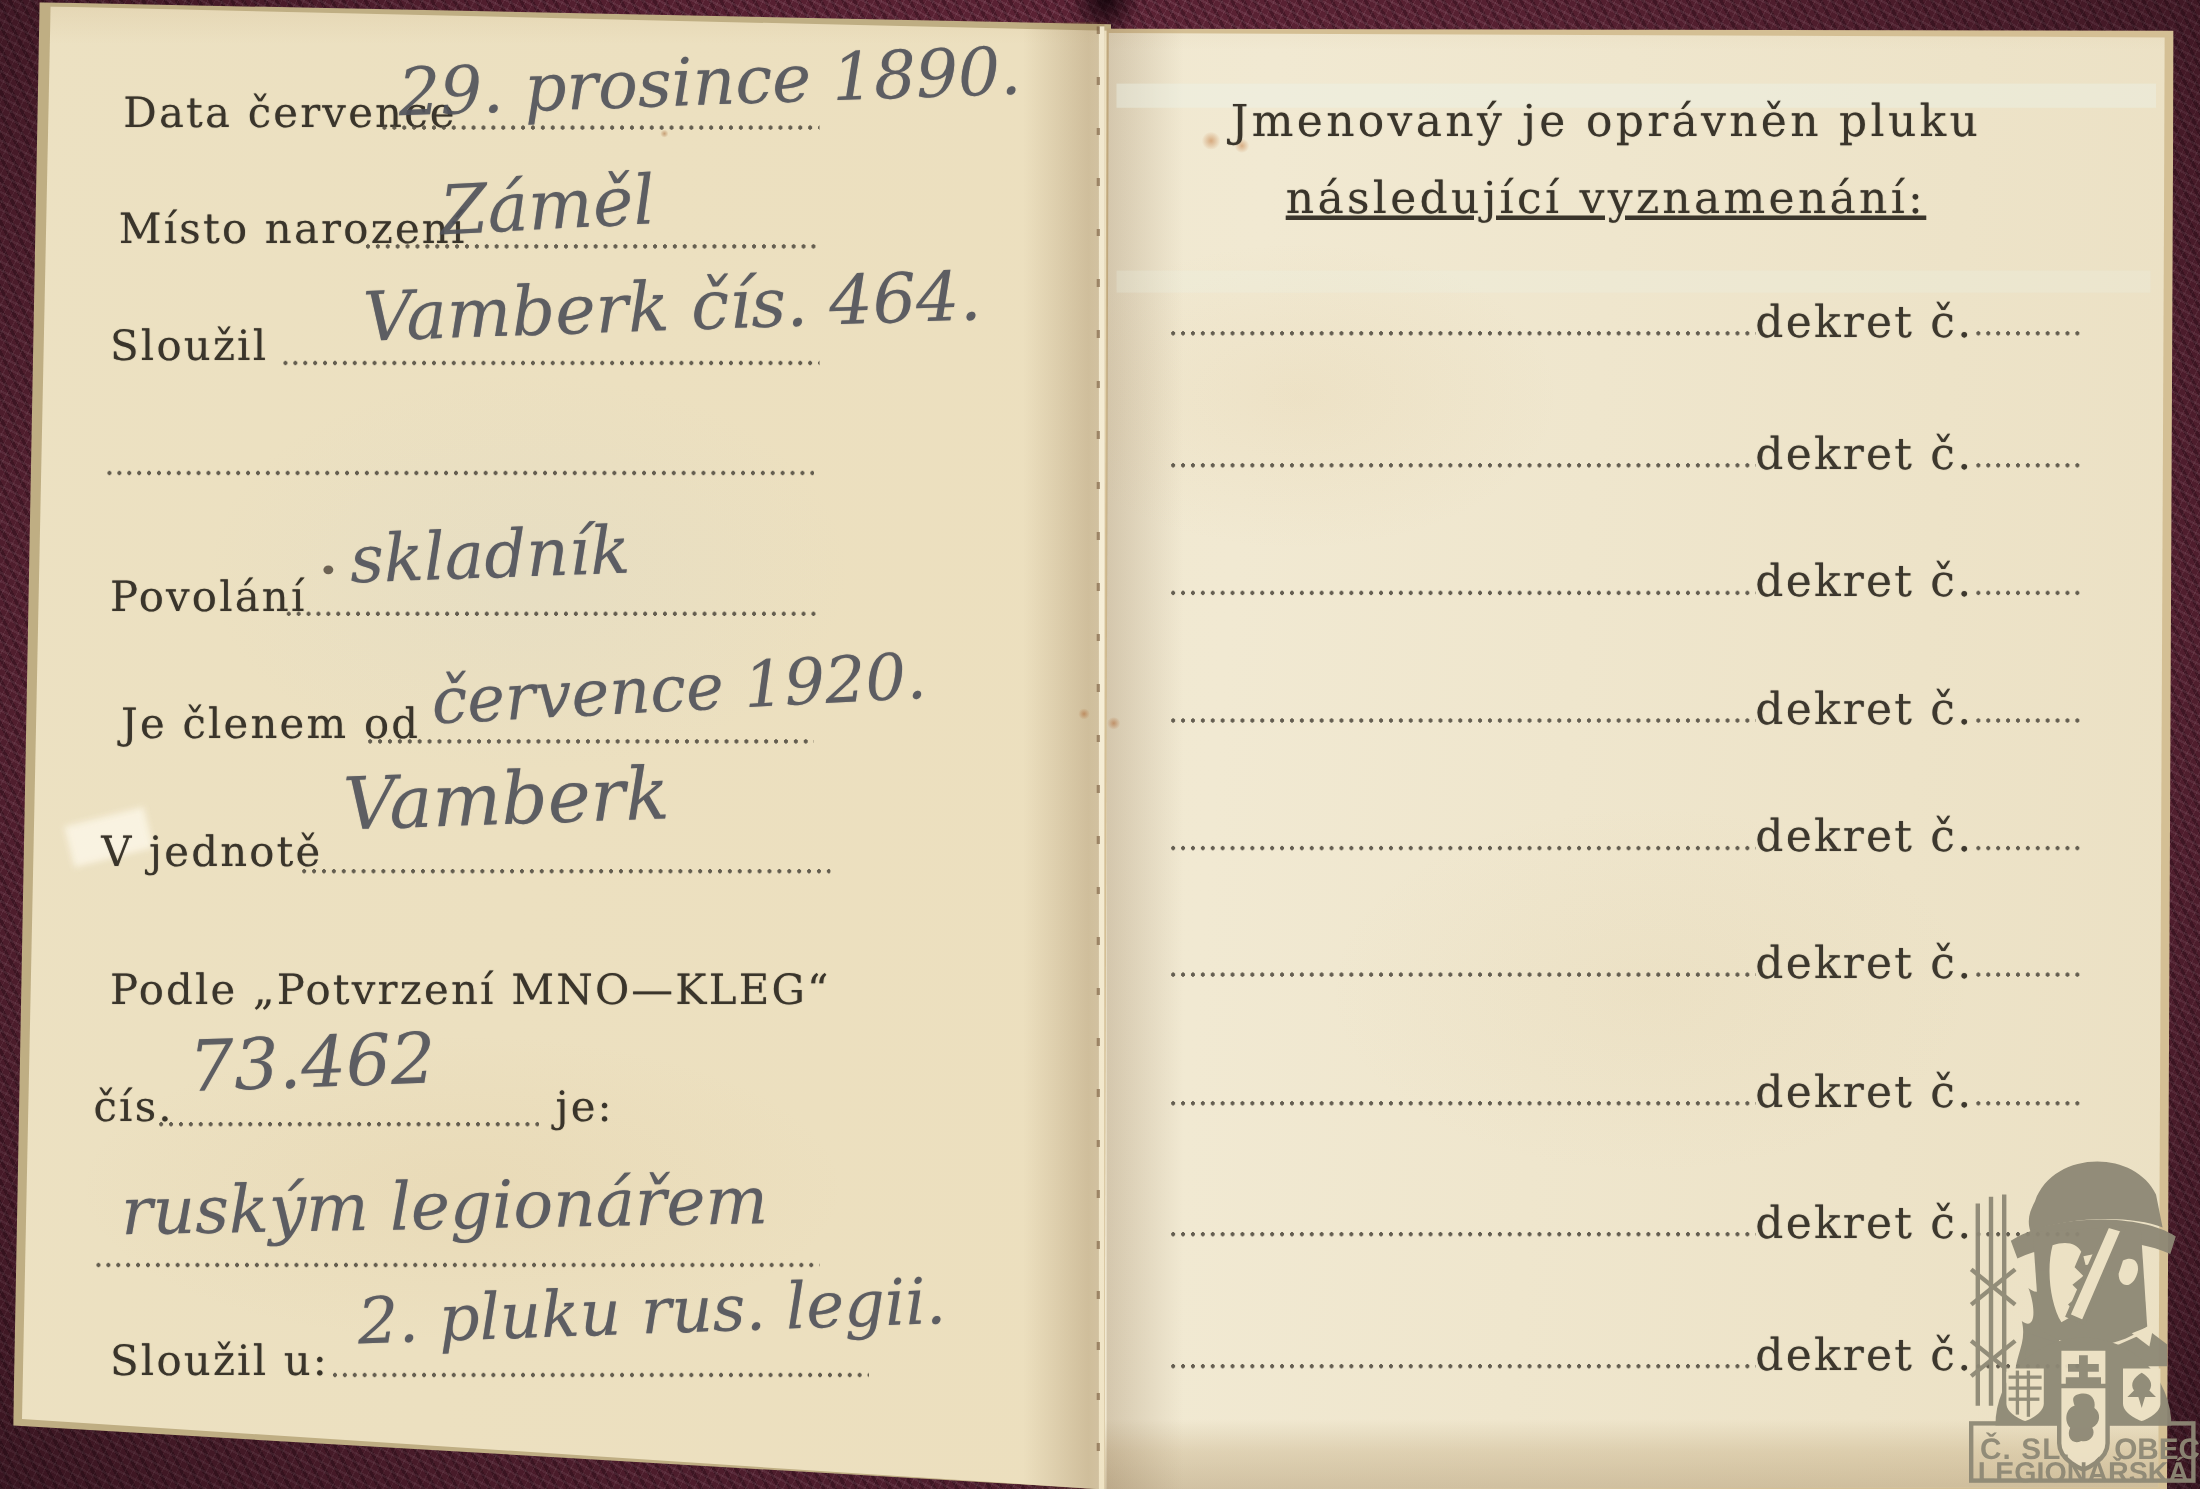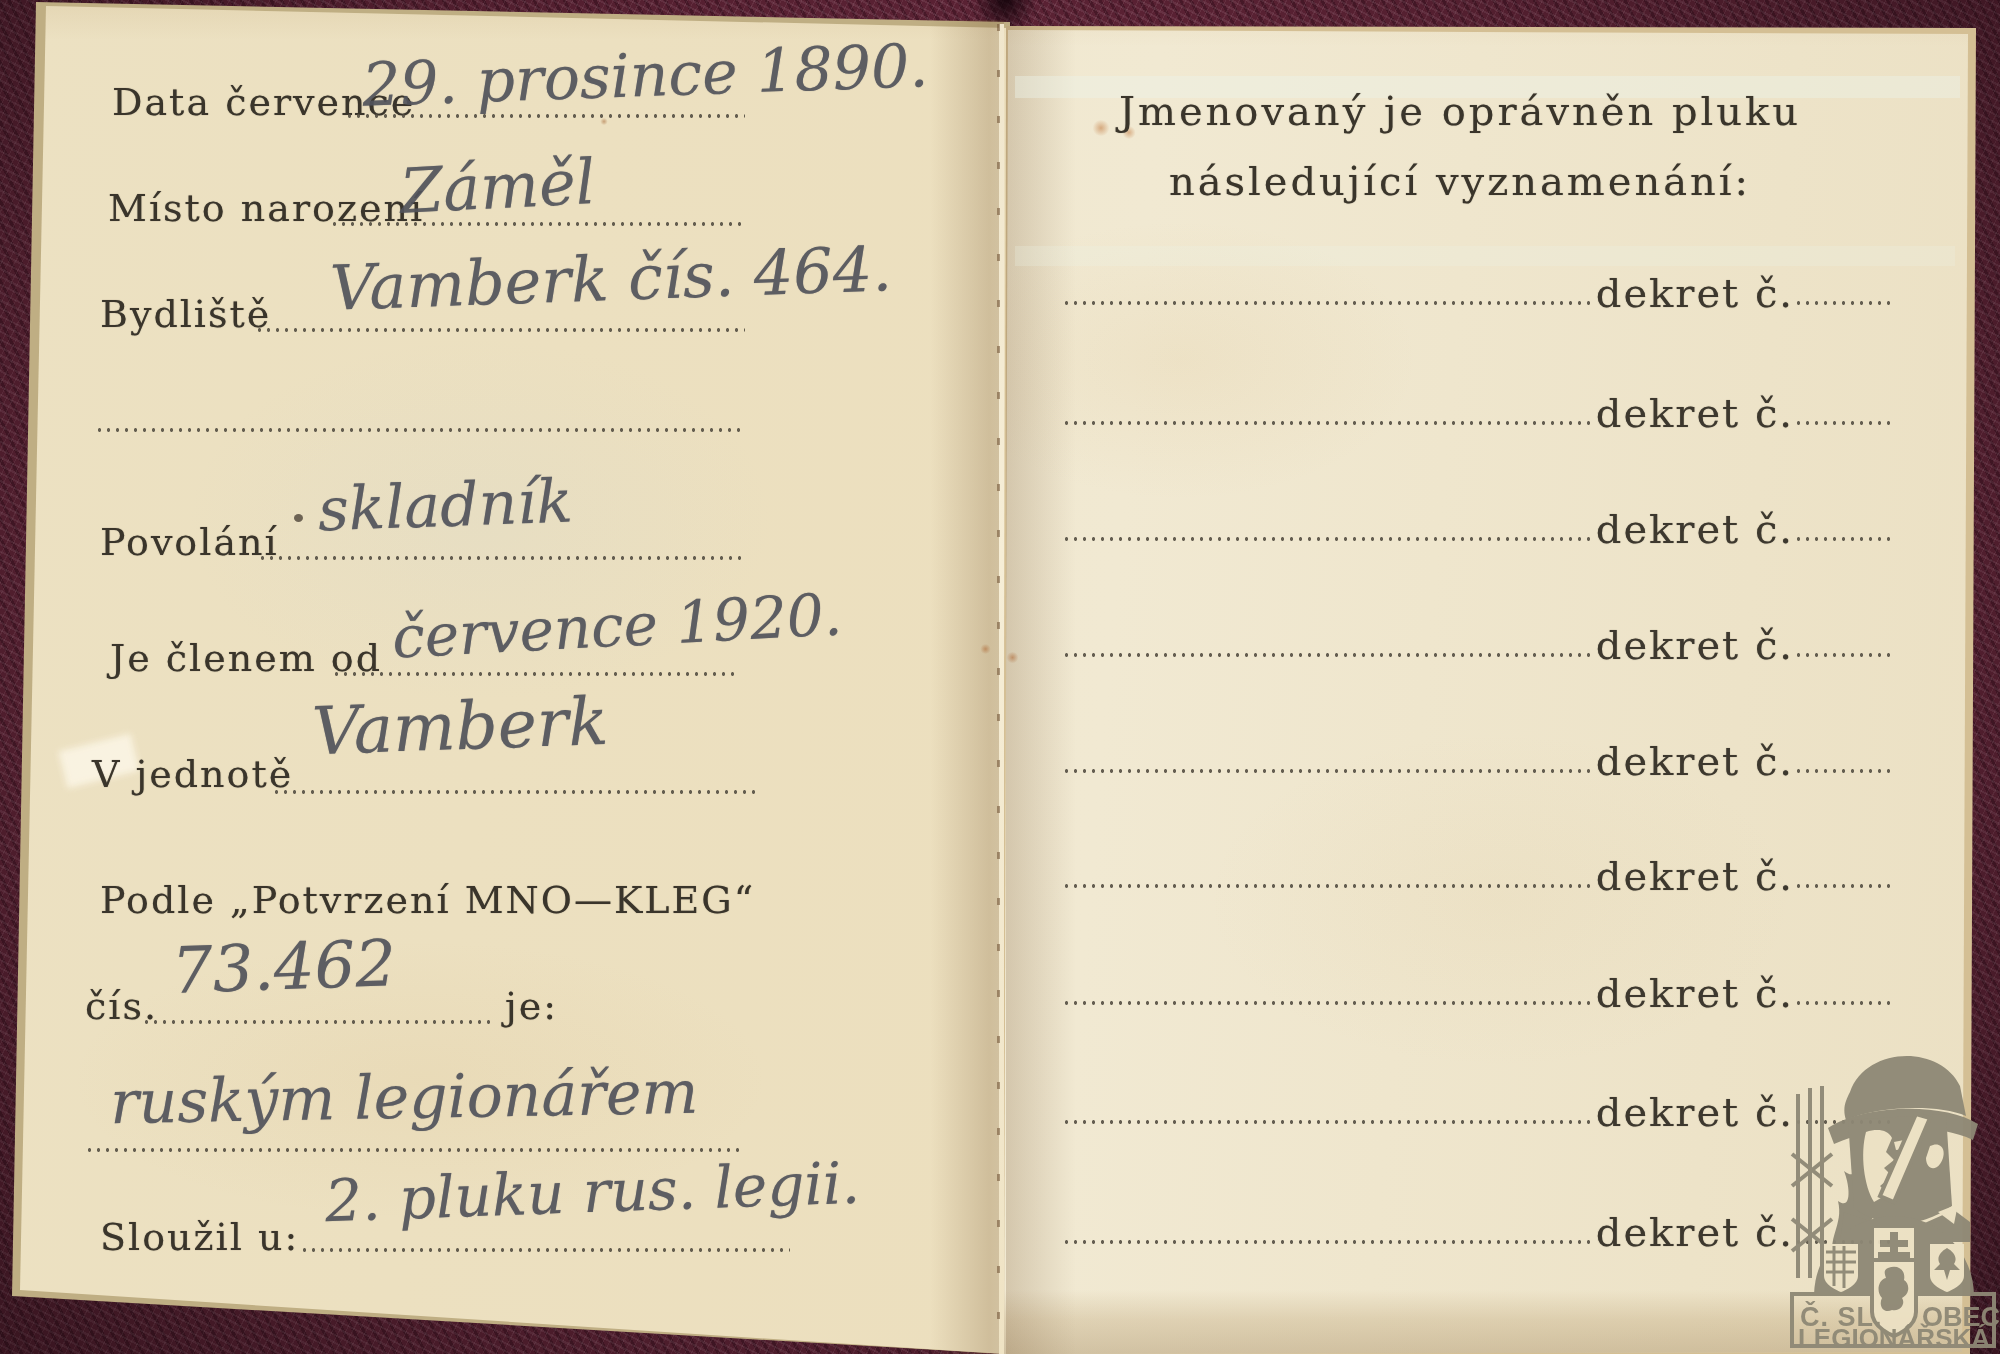--- a/index.html
+++ b/index.html
@@ -111,21 +111,21 @@
   <div>
 
     <span class="plabel" style="left:112px;top:80px;">Data července</span>
     <div class="dots" style="left:345px;top:114px;width:400px;"></div>
     <span class="hw" style="left:362px;top:40px;font-size:60px;transform:rotate(-2deg);">29. prosince 1890.</span>
 
     <span class="plabel" style="left:108px;top:186px;">Místo narození</span>
     <div class="dots" style="left:330px;top:222px;width:415px;"></div>
     <span class="hw" style="left:400px;top:150px;font-size:62px;transform:rotate(-3deg);">Záměl</span>
 
-    <span class="plabel" style="left:100px;top:292px;">Bydliště</span>
+    <span class="plabel" style="left:100px;top:292px;">Sloužil</span>
     <div class="dots" style="left:255px;top:328px;width:490px;"></div>
     <span class="hw" style="left:330px;top:242px;font-size:62px;transform:rotate(-2deg);">Vamberk čís. 464.</span>
 
     <div class="dots" style="left:95px;top:428px;width:645px;"></div>
 
     <span class="plabel" style="left:100px;top:520px;">Povolání</span>
     <div class="dots" style="left:258px;top:556px;width:487px;"></div>
     <span class="hw" style="left:318px;top:470px;font-size:60px;transform:rotate(-2deg);">skladník</span>
 
     <span class="plabel" style="left:110px;top:636px;">Je členem od</span>
@@ -146,21 +146,21 @@
     <div class="dots" style="left:85px;top:1148px;width:660px;"></div>
     <span class="hw" style="left:110px;top:1062px;font-size:60px;transform:rotate(-1deg);">ruským legionářem</span>
 
     <span class="plabel" style="left:100px;top:1215px;">Sloužil u:</span>
     <div class="dots" style="left:300px;top:1248px;width:490px;"></div>
     <span class="hw" style="left:325px;top:1158px;font-size:58px;transform:rotate(-2deg);">2. pluku rus. legii.</span>
   </div>
 
   <div>
     <div class="rheader" style="top:88px;">Jmenovaný je oprávněn pluku</div>
-    <div class="rheader" style="top:158px;">následující vyznamenání:</div>
+    <div class="rheader" style="top:158px;text-decoration:underline;">následující vyznamenání:</div>
 
     <div class="decree-row" style="top:263px;">
       <div class="dseg dl"></div>
       <span class="dlabel">dekret č.</span>
       <div class="dseg dr"></div>
     </div>
     <div class="decree-row" style="top:383px;">
       <div class="dseg dl"></div>
       <span class="dlabel">dekret č.</span>
       <div class="dseg dr"></div>

